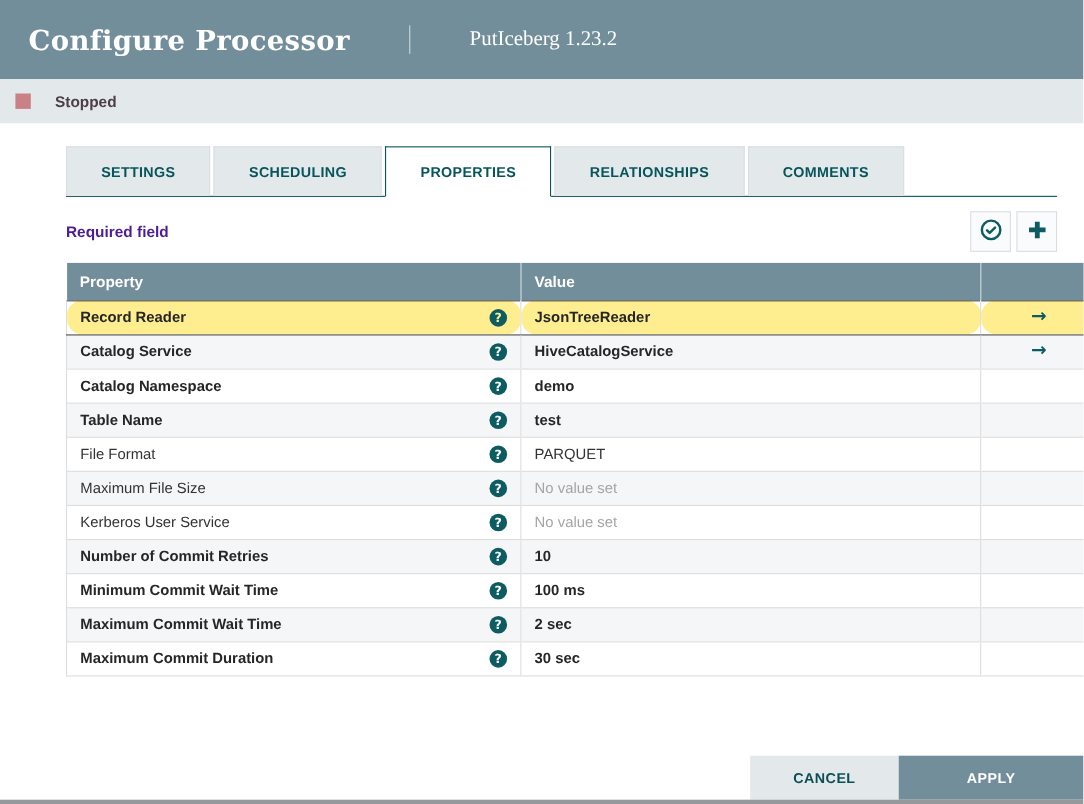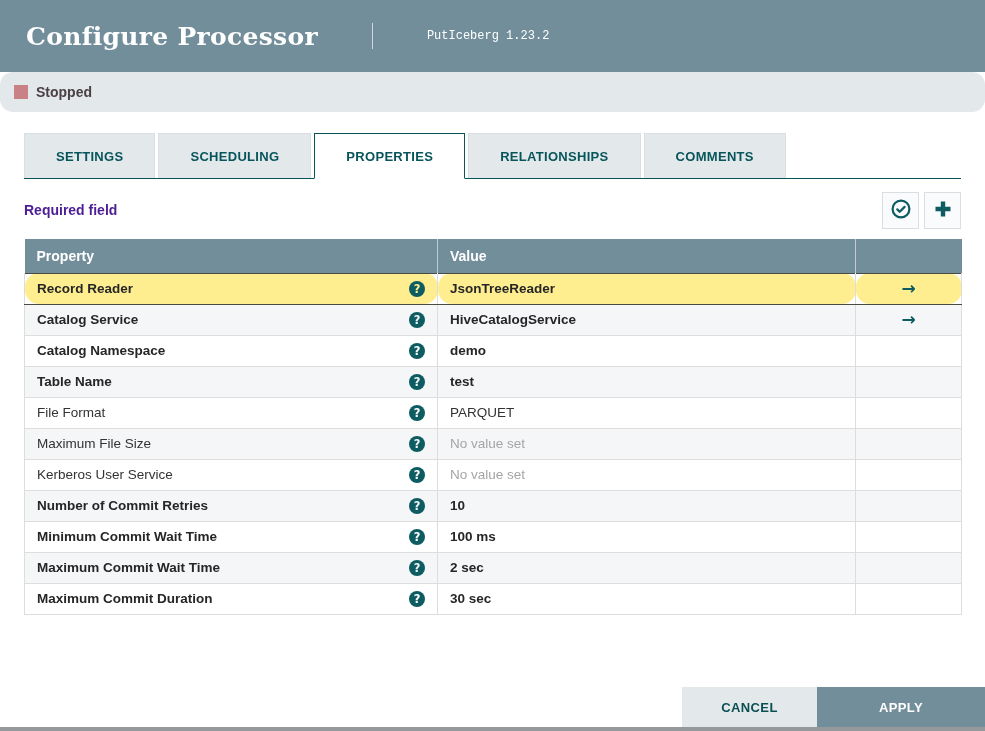--- a/index.html
+++ b/index.html
@@ -14,30 +14,30 @@
   
   .titlebar {
     height: 72px; background: #728e9b;
     display: flex; align-items: center; padding: 0 26px; gap: 38px;
   }
   .titlebar h1 {
     font-family: "DejaVu Serif", serif;
     font-size: 25px; font-weight: bold; color: #fff; letter-spacing: .3px;
   }
   .title-divider { width: 1px; height: 26px; background: rgba(255,255,255,.65); margin: 0 16px; }
-  .subtitle { font-family: Liberation Mono, monospace; font-size: 12px; color: #fff; }
+  .subtitle { font-family: Liberation Serif, serif; font-size: 19px; color: #fff; }
   
   .statusbar {
     height: 40px; background: #e3e8eb;
-    display: flex; align-items: center; padding: 0 14px; gap: 8px; border-radius: 13px;
+    display: flex; align-items: center; padding: 0 14px; gap: 22px;
   }
   .stopped-square { width: 14px; height: 14px; background: #ca8186; }
   .status-label { font-size: 14px; font-weight: bold; color: #4c4044; }
   
-  .content { padding: 0 24px; }
+  .content { padding: 0 24px; margin-left: 36px; }
   .tabs { margin-top: 21px; display: flex; border-bottom: 1px solid #07555a; }
   .tab {
     height: 45px; padding: 0 31px; display: flex; align-items: center;
     background: #e3e8eb; border: 1px solid #d9dee2; border-bottom: none;
     margin-right: 3px; color: #07555a; font-weight: bold; font-size: 13px;
     letter-spacing: .3px; cursor: pointer; white-space: nowrap;
   }
   .tab.active {
     background: #fff; border: 1px solid #07555a; border-bottom: 1px solid #fff;
     margin-bottom: -1px; height: 46px;

